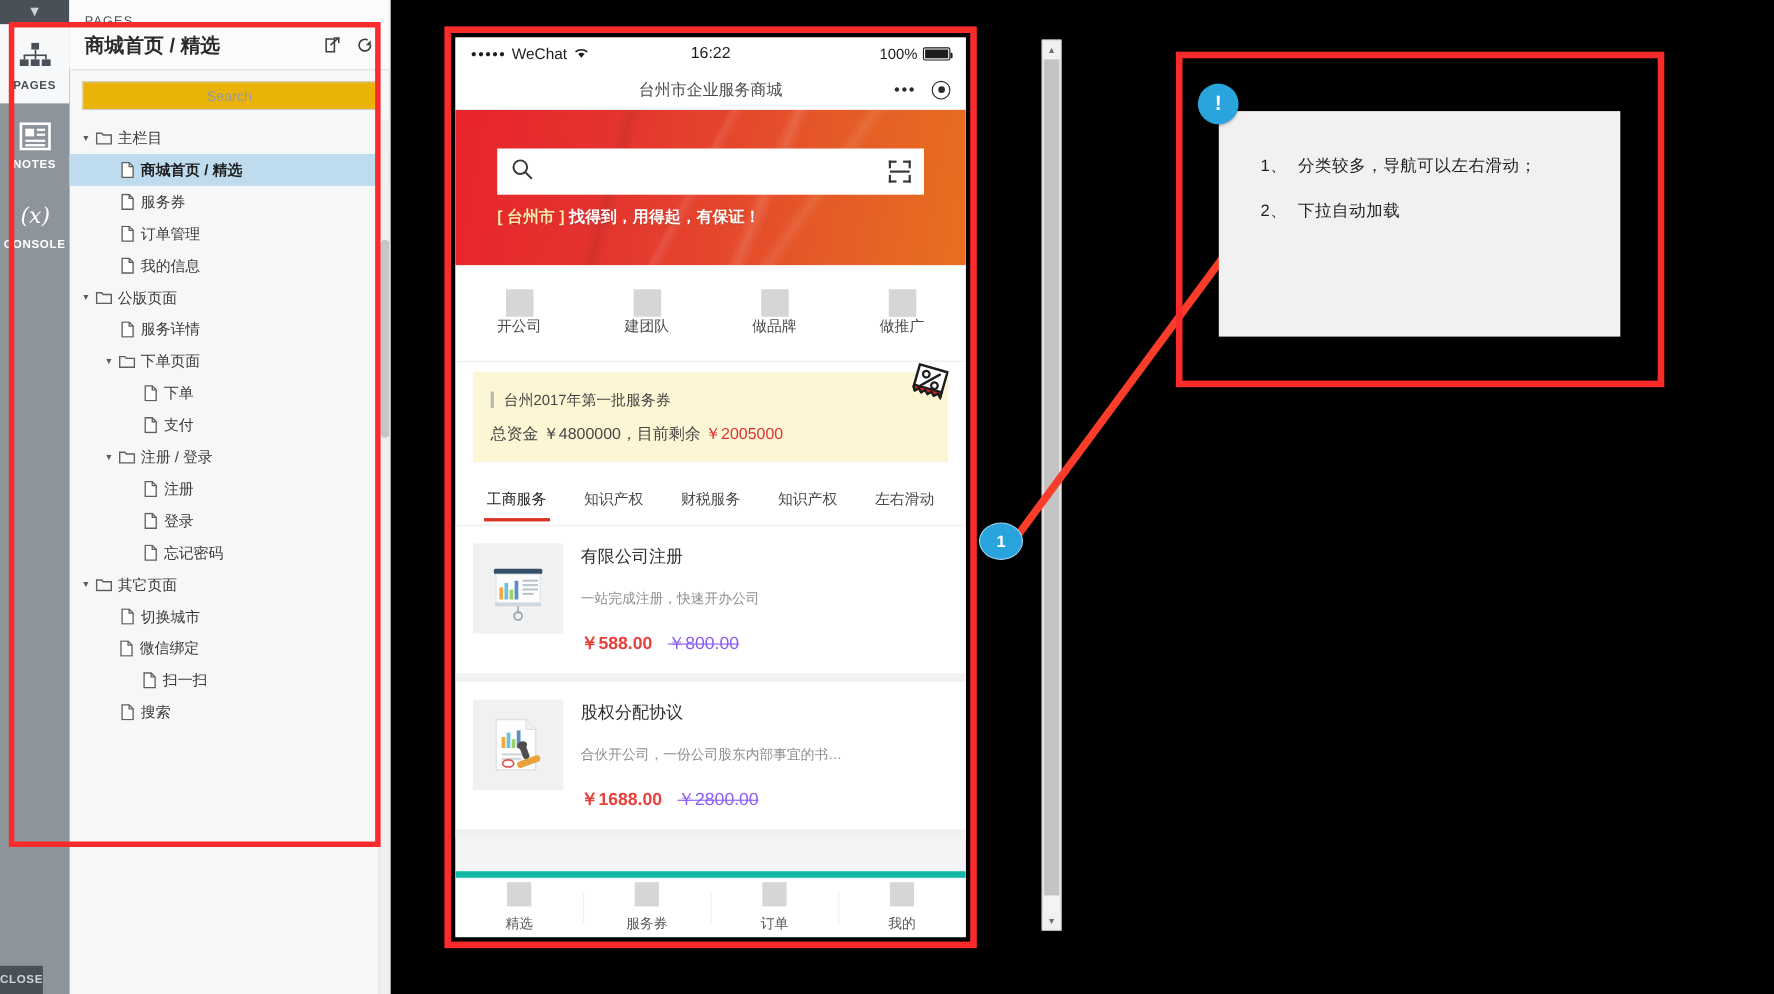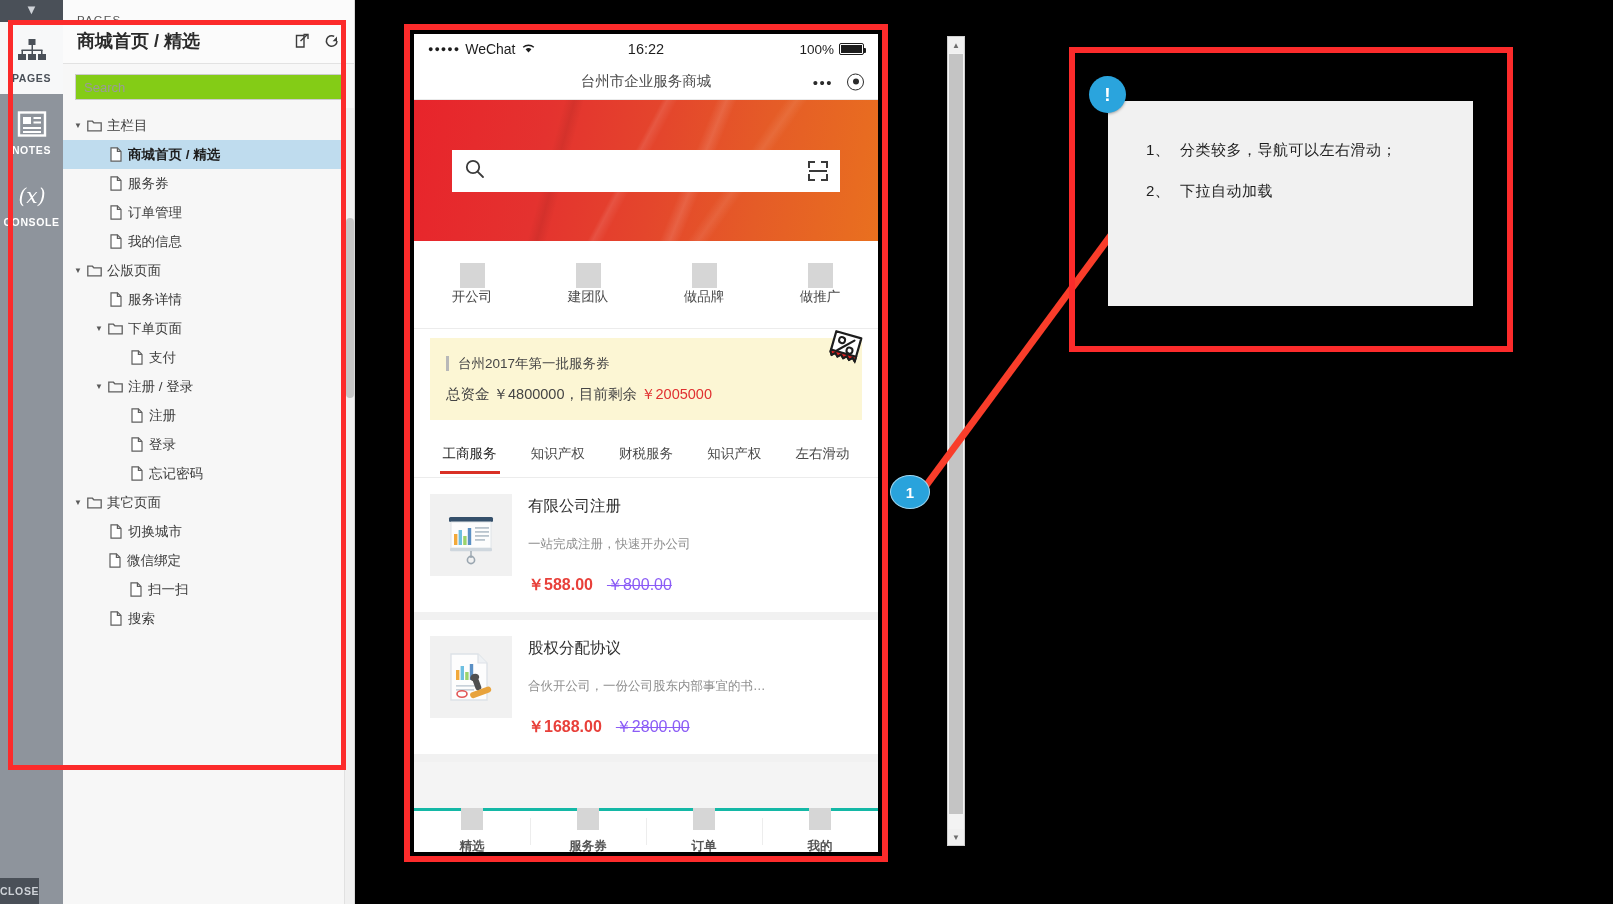--- a/index.html
+++ b/index.html
@@ -50,23 +50,23 @@
     font-size:11.5px; color:#555; letter-spacing:1.1px; margin-bottom:3px;
   }
   .title-row { display:flex; align-items:center; justify-content:space-between; }
   #panel-title { font-size:18px; color:#2a2a2a; font-weight:600; }
   .head-icons { display:flex; gap:13px; align-items:center; color:#3c3c3c; }
   .head-icons span { cursor:pointer; line-height:0; }
   #panel-divider { height:1px; background:#e2e2e2; }
 
   #search-wrap { padding:10px 12px 8px 12px; }
   #search-input {
-    width:100%; height:26px; border:1px solid #ccc; background:#84cc16;
+    width:100%; height:26px; border:1px solid #ccc; background:#eab308;
     padding:0 8px; font-size:13px; color:#444;
-    font-family:"Liberation Sans",sans-serif; outline:none;
+    font-family:"Liberation Sans",sans-serif; outline:none;text-align:center;
   }
   #search-input::placeholder { color:#9a9a9a; }
 
   #tree { flex:1; overflow:hidden; position:relative; padding-top:3px; }
   .node {
     display:flex; align-items:center; height:29px; font-size:13.5px;
     color:#3b3b3b; white-space:nowrap; cursor:default;
   }
   .node.selected { background:#bfdcee; font-weight:600; color:#1d1d1d; }
   .node .caret {
@@ -223,22 +223,22 @@
   }
   .p-body { flex:1; display:flex; flex-direction:column; gap:19px; padding-top:2px; }
   .p-title { font-size:15.5px; color:#2f2f2f; }
   .p-desc { font-size:12.5px; color:#8d8d8d; white-space:nowrap; overflow:hidden; }
   .p-prices { display:flex; align-items:baseline; gap:14px; margin-top:3px; }
   .p-now { font-size:16px; color:#e8403a;font-weight:bold; }
   .p-old { font-size:16px; color:#8b5cf6; text-decoration:line-through; }
 
   
   #tabbar {
-    height:44px; background:#fff; border-top:3px solid #14b8a6;
-    display:flex; align-items:center;font-weight:bold;
+    height:60px; background:#fff; border-top:6px solid #14b8a6;
+    display:flex; align-items:center;
   }
   .tb-item {
     flex:1; display:flex; flex-direction:column; align-items:center; gap:8px;
     position:relative;
   }
   .tb-item + .tb-item:before {
     content:""; position:absolute; left:0; top:10px; bottom:10px; width:1px; background:#ededed;
   }
   .tb-item .tb-img { width:22px; height:22px; background:#d6d6d6; }
   .tb-item .tb-label { font-size:12.5px; color:#545454; }
@@ -455,20 +455,30 @@
             <span class="nlabel">下单页面</span>
           </div>
           <div class="node" style="padding-left: 50px;">
             <span class="caret"></span>
             <span class="nicon">
               <svg width="12" height="15" viewBox="0 0 12 15">
                 <path d="M1 0.8 H7.4 L11 4.4 V14.2 H1 Z" fill="#fff" stroke="#5f5f5f" stroke-width="1.2"></path>
                 <path d="M7.4 0.8 V4.4 H11" fill="none" stroke="#5f5f5f" stroke-width="1.2"></path>
               </svg>
             </span>
+            <span class="nlabel">下单</span>
+          </div>
+          <div class="node" style="padding-left: 50px;">
+            <span class="caret"></span>
+            <span class="nicon">
+              <svg width="12" height="15" viewBox="0 0 12 15">
+                <path d="M1 0.8 H7.4 L11 4.4 V14.2 H1 Z" fill="#fff" stroke="#5f5f5f" stroke-width="1.2"></path>
+                <path d="M7.4 0.8 V4.4 H11" fill="none" stroke="#5f5f5f" stroke-width="1.2"></path>
+              </svg>
+            </span>
             <span class="nlabel">支付</span>
           </div>
           <div class="node" style="padding-left: 29px;">
             <span class="caret">▼</span>
             <span class="nicon">
               <svg width="15" height="13" viewBox="0 0 15 13">
                 <path d="M0.8 2.2 H5.4 L6.8 3.8 H14.2 V11.8 H0.8 Z" fill="none" stroke="#5f5f5f" stroke-width="1.3"></path>
               </svg>
             </span>
             <span class="nlabel">注册 / 登录</span>
@@ -603,20 +613,24 @@
               <path d="M13.6 13.6 L19 19" stroke="#3a3a3a" stroke-width="1.8" stroke-linecap="round"></path>
             </svg>
           </span>
           <span id="scan-icon">
             <span class="tl"></span>
               <span class="tr"></span>
             <span class="bl"></span>
               <span class="br"></span>
             <span class="bar"></span>
           </span>
+        </div>
+        <div id="hero-slogan">
+          <span class="city">[ 台州市 ]</span>
+          <span>找得到，用得起，有保证！</span>
         </div>
       </div>
     </div>
 
     <div id="quicknav">
         <div class="qn-item">
           <span class="qn-img"></span>
           <span class="qn-label">开公司</span>
         </div>
         <div class="qn-item">

